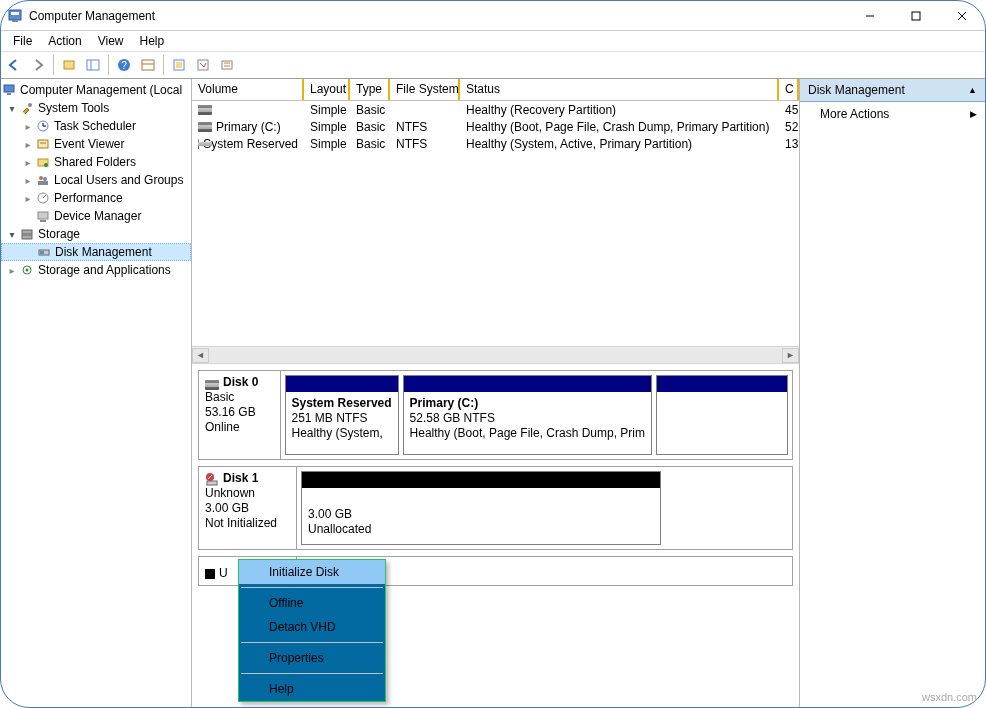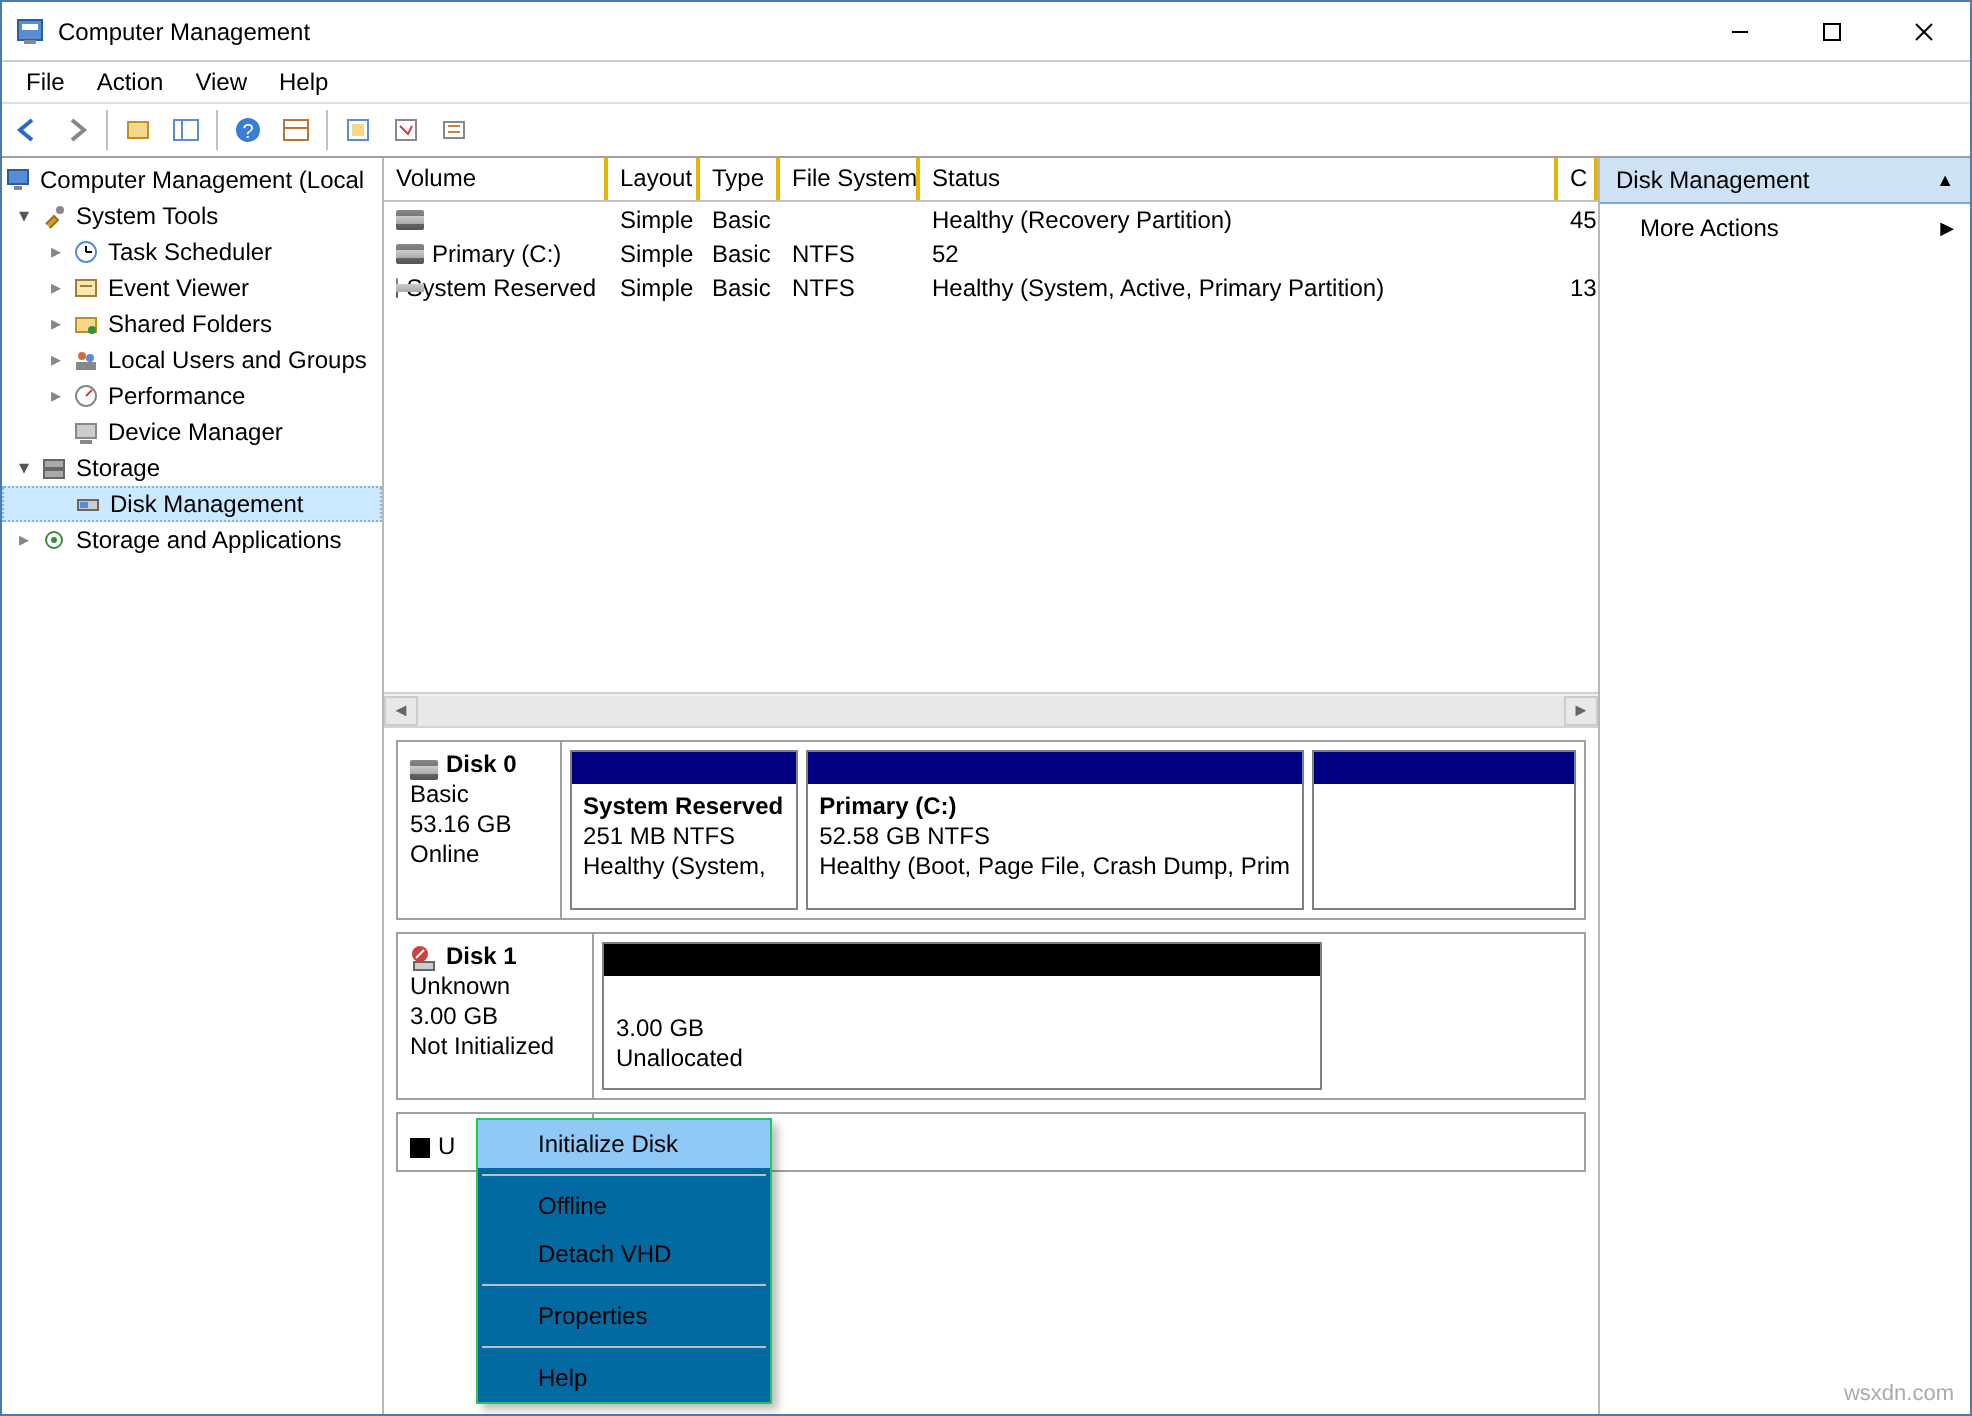--- a/index.html
+++ b/index.html
@@ -64,21 +64,21 @@
   .tri { font-size:9px; }
   
   .legend { height:28px; border-top:1px solid #c0c0c0; margin:6px 6px 0 6px; display:flex; align-items:center; padding-left:6px; }
   .legend .box { width:10px; height:10px; background:#000; margin-right:4px; }
   
   .watermark { position:absolute; right:8px; bottom:4px; font-size:11px; color:#aaa; }
 </style>
 </head>
 <body>
 
-<div class="window" style="position:relative;">
+<div class="window" style="position:relative;border-radius:29px;">
 
   <div class="titlebar">
     <span class="appicon">
       <svg viewBox="0 0 16 16" width="16" height="16">
           <rect x="2" y="2" width="12" height="10" fill="#5a8cd6" stroke="#2a5ca6"></rect>
           <rect x="4" y="4" width="8" height="3" fill="#fff"></rect>
           <rect x="5" y="12" width="6" height="2" fill="#888"></rect>
         </svg>
     </span>
     <span class="title">Computer Management</span>
@@ -312,20 +312,21 @@
             <div class="cell" style="width:20px">45</div>
           </div>
           <div class="row">
             <div class="cell first" style="width:112px">
                 <span class="volicon"></span>
                 <span>Primary (C:)</span>
               </div>
             <div class="cell" style="width:46px">Simple</div>
             <div class="cell" style="width:40px">Basic</div>
             <div class="cell" style="width:70px">NTFS</div>
+            <div class="cell" style="width:304px;flex:1">Healthy (Boot, Page File, Crash Dump, Primary Partition)</div>
             <div class="cell" style="width:20px">52</div>
           </div>
           <div class="row">
             <div class="cell first" style="width:112px">
                 <span class="volicon"></span>
                 <span>System Reserved</span>
               </div>
             <div class="cell" style="width:46px">Simple</div>
             <div class="cell" style="width:40px">Basic</div>
             <div class="cell" style="width:70px">NTFS</div>

